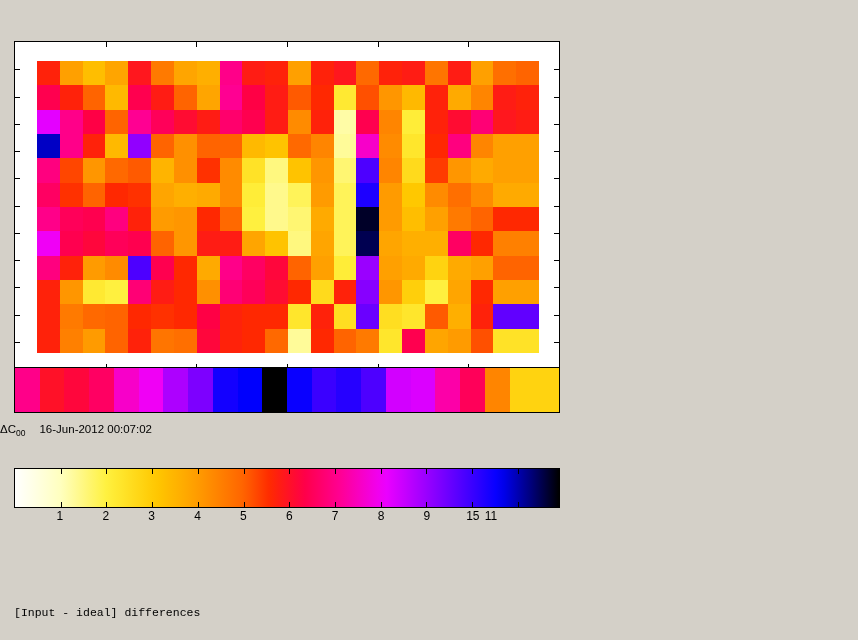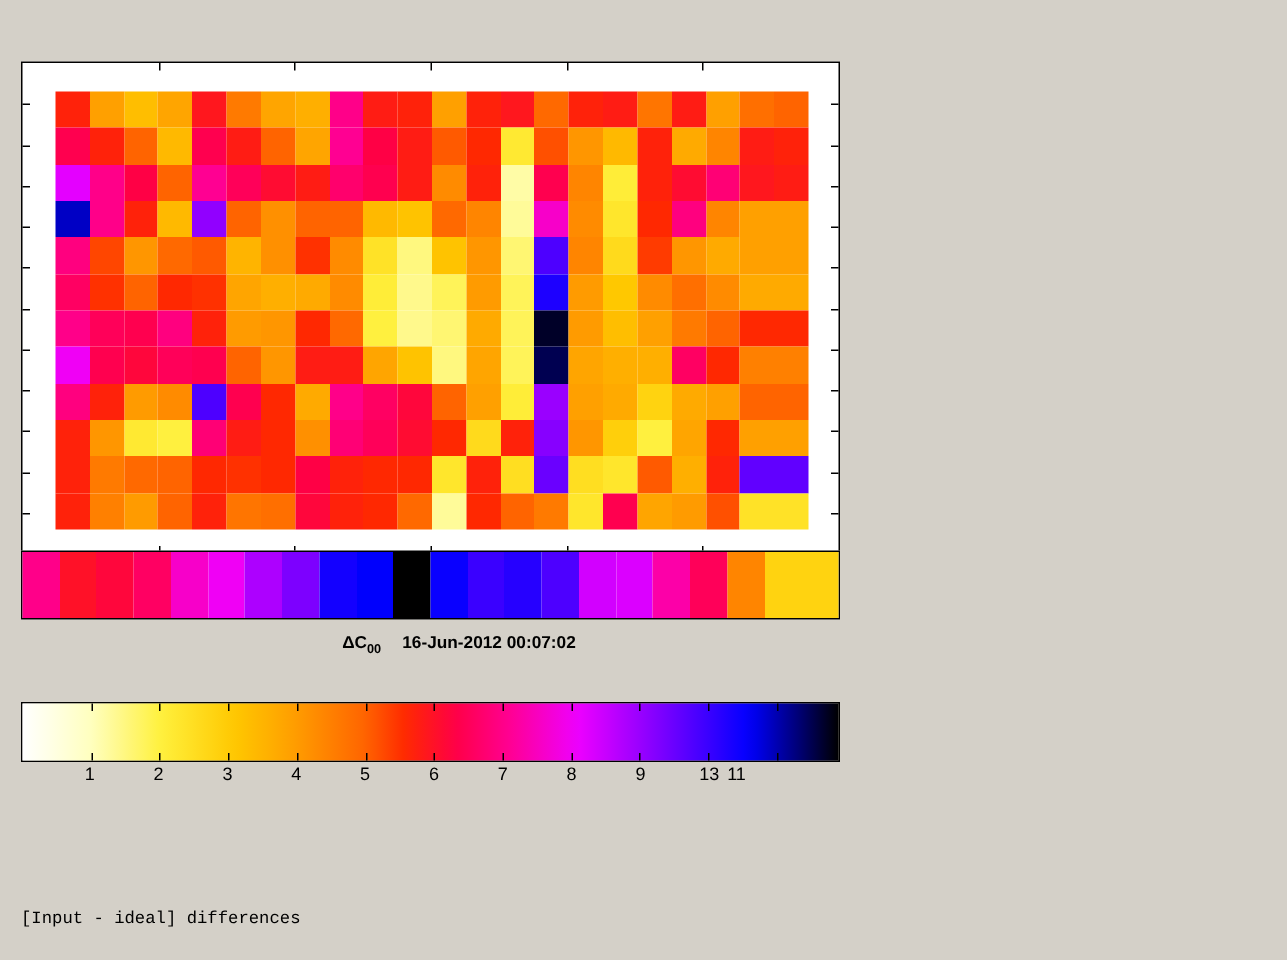--- a/index.html
+++ b/index.html
@@ -42,22 +42,22 @@
     position:absolute;left:14px;top:367px;width:546px;height:46px;
     border:1px solid #000;box-sizing:border-box;background:#fff;
   }
   #gray-strip{
     position:absolute;left:0;top:0;width:100%;height:100%;
     display:grid;grid-template-columns:repeat(22,1fr);
   }
   #gray-strip div{height:100%;}
 
   #delta-caption{
-    position:absolute;left:16px;top:423px;width:580px;text-align:center;
-    font-size:11.5px;font-weight:bold;
+    position:absolute;left:0;top:423px;width:580px;text-align:left;
+    font-size:11.5px;font-weight:normal;
   }
   #delta-caption .sub{font-size:8.5px;vertical-align:sub;}
   #delta-caption .dt{margin-left:14px;}
 
   
   #colorbar-axes{
     position:absolute;left:14px;top:468px;width:546px;height:40px;
     border:1px solid #000;box-sizing:border-box;
   }
   #colorbar-gradient{position:absolute;inset:0;}
@@ -446,21 +446,21 @@
     <div id="colorbar-ticklabels">
         <span style="left: 45.8824px;">1</span>
         <span style="left: 91.7647px;">2</span>
         <span style="left: 137.647px;">3</span>
         <span style="left: 183.529px;">4</span>
         <span style="left: 229.412px;">5</span>
         <span style="left: 275.294px;">6</span>
         <span style="left: 321.176px;">7</span>
         <span style="left: 367.059px;">8</span>
         <span style="left: 412.941px;">9</span>
-        <span style="left: 458.824px;">13</span>
+        <span style="left: 458.824px;">15</span>
         <span style="left: 477px;">11</span>
       </div>
 
     <div id="stats-block">
       <div>[Input - ideal] differences</div>
       
       
       
     </div>
   </div>

